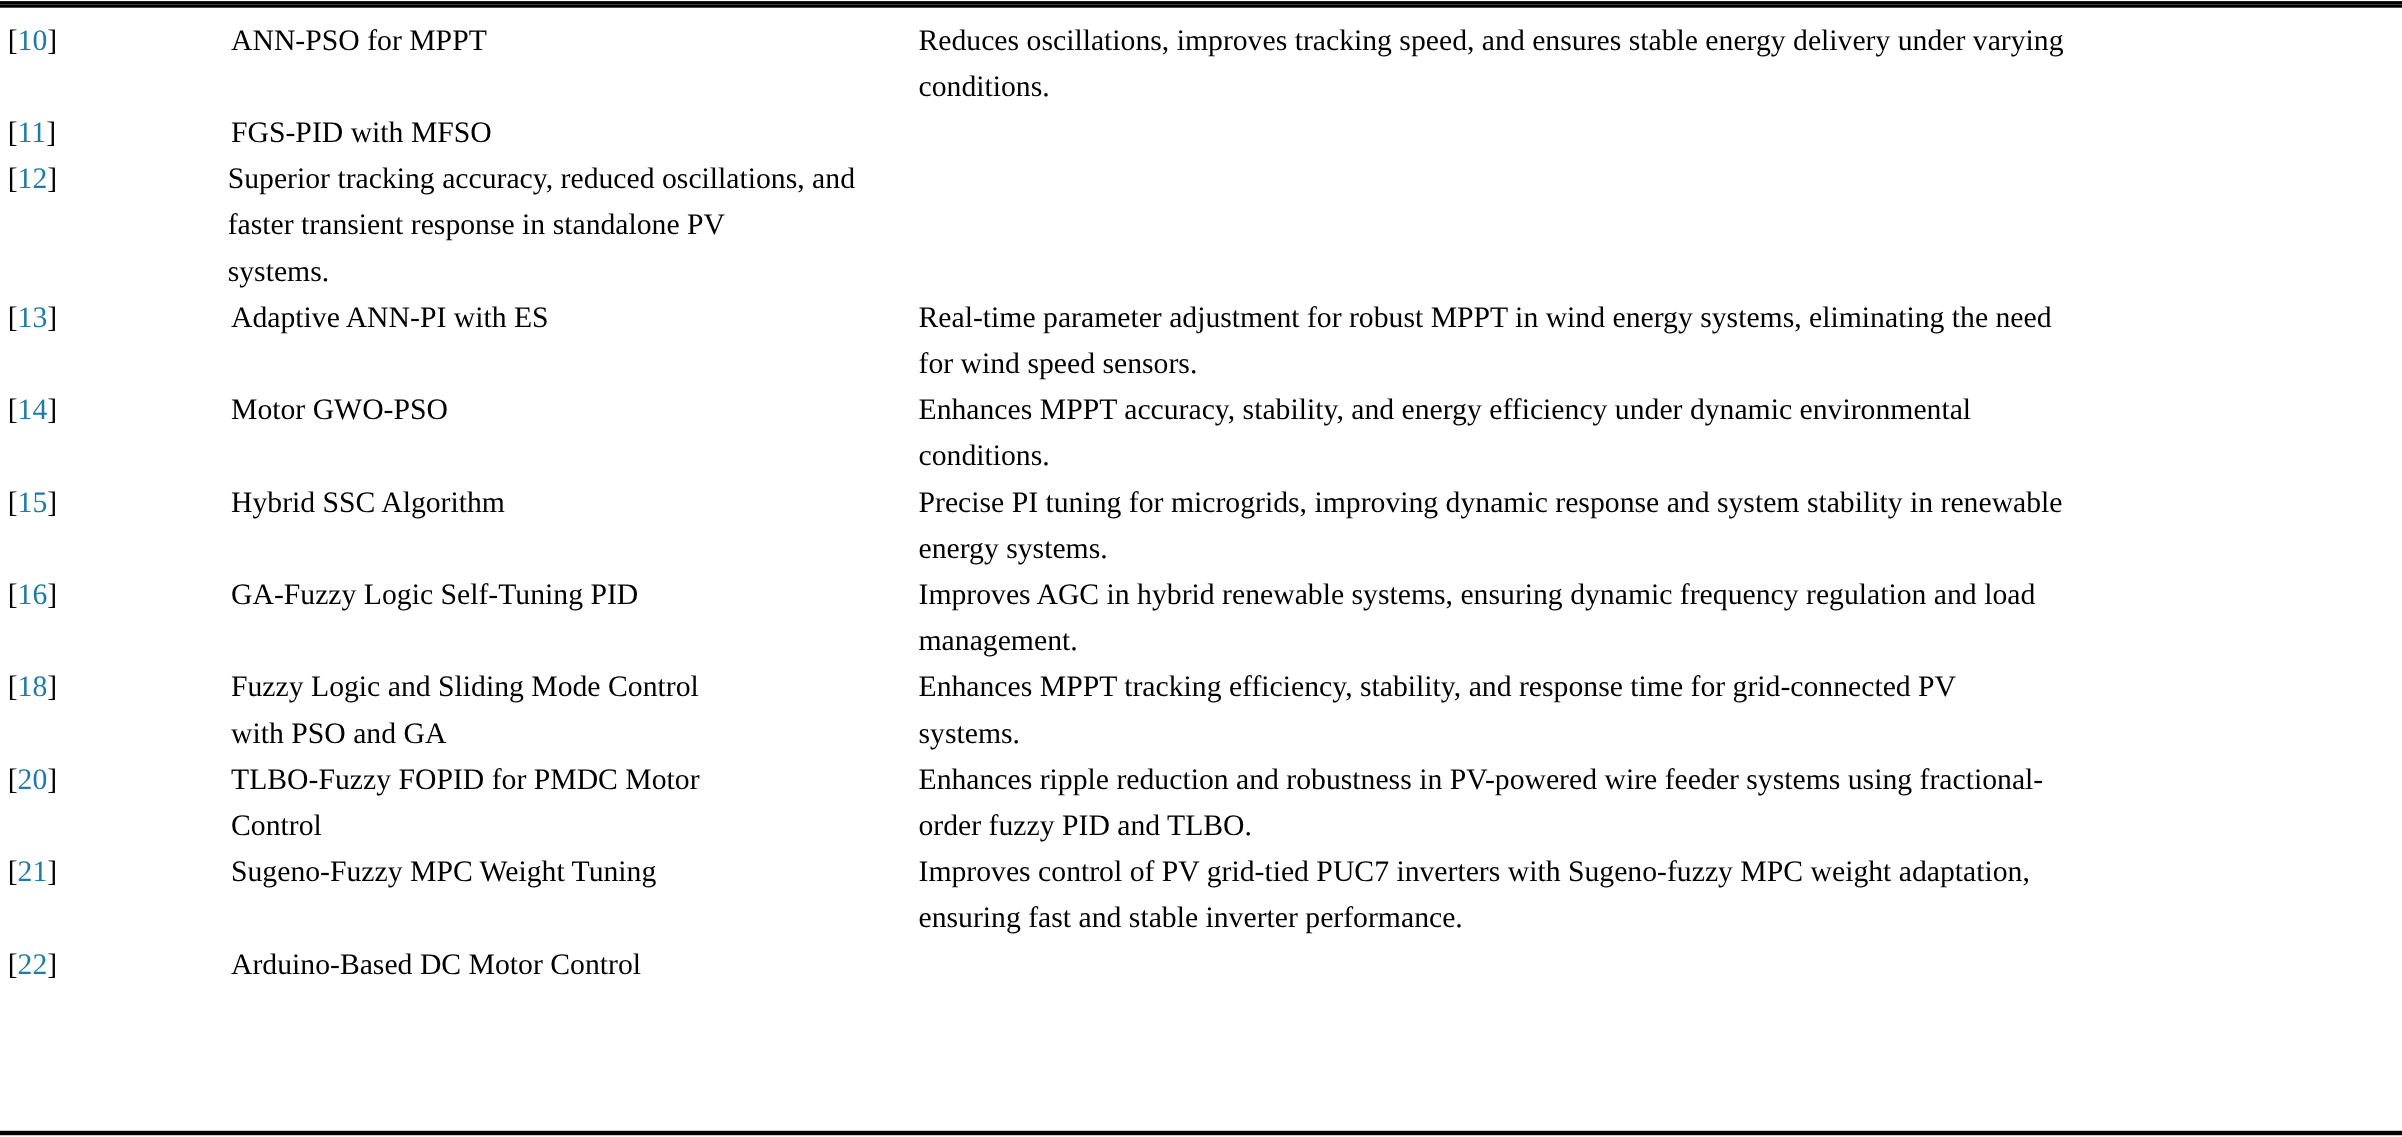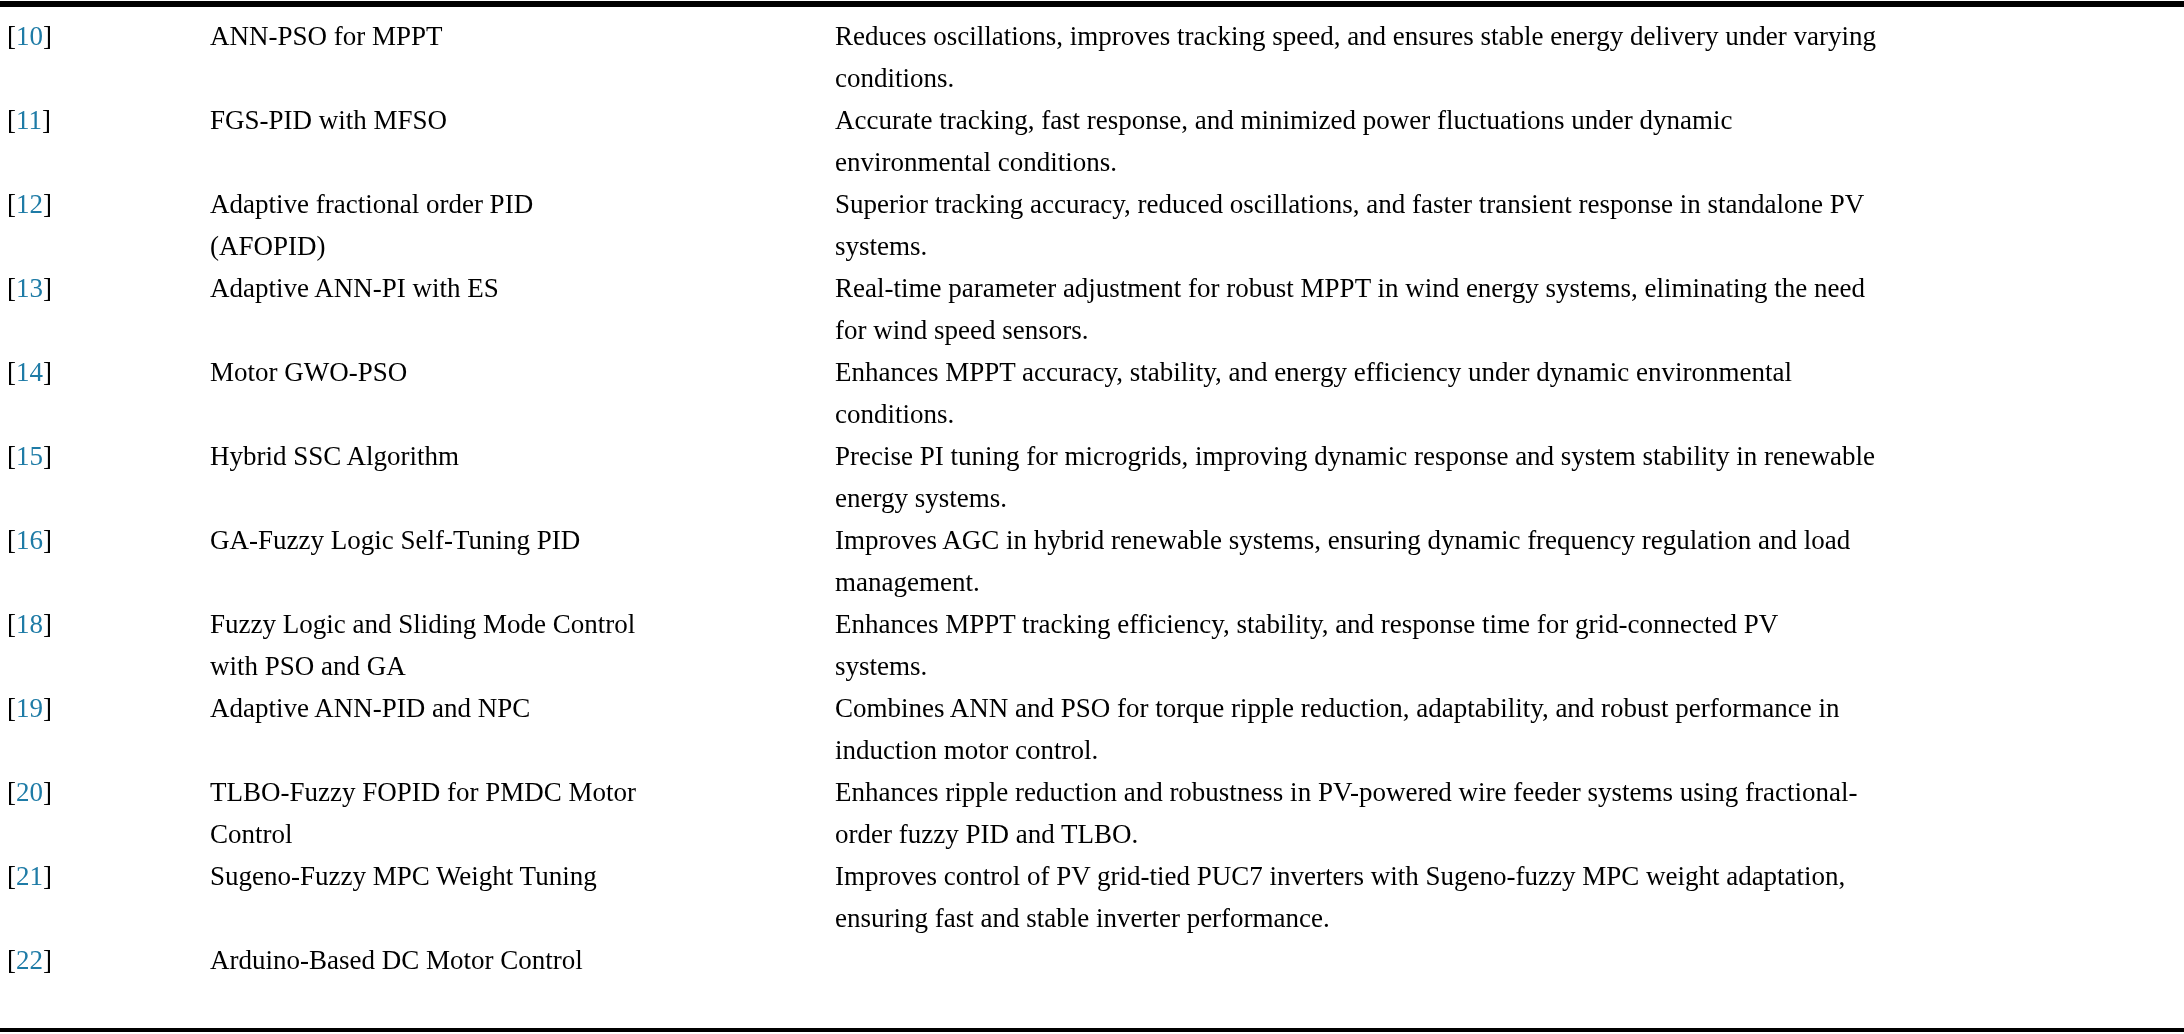--- a/index.html
+++ b/index.html
@@ -83,28 +83,24 @@
   <div class="row body-row">
     <div class="cell ref"><span class="bracket">[</span><a class="refnum">10</a><span class="bracket">]</span></div>
     <div class="cell method">ANN-PSO for MPPT</div>
     <div class="cell contrib">Reduces oscillations, improves tracking speed, and ensures stable energy delivery under varying
 conditions.</div>
   </div>
 
   <div class="row body-row">
     <div class="cell ref"><span class="bracket">[</span><a class="refnum">11</a><span class="bracket">]</span></div>
     <div class="cell method">FGS-PID with MFSO</div>
-    <div class="cell contrib">Accurate tracking, fast response, and minimized power fluctuations under dynamic
-environmental conditions.</div>
   </div>
 
   <div class="row body-row">
     <div class="cell ref"><span class="bracket">[</span><a class="refnum">12</a><span class="bracket">]</span></div>
-    <div class="cell method">Adaptive fractional order PID
-(AFOPID)</div>
     <div class="cell contrib">Superior tracking accuracy, reduced oscillations, and faster transient response in standalone PV
 systems.</div>
   </div>
 
   <div class="row body-row">
     <div class="cell ref"><span class="bracket">[</span><a class="refnum">13</a><span class="bracket">]</span></div>
     <div class="cell method">Adaptive ANN-PI with ES</div>
     <div class="cell contrib">Real-time parameter adjustment for robust MPPT in wind energy systems, eliminating the need
 for wind speed sensors.</div>
   </div>
@@ -131,26 +127,20 @@
   </div>
 
   <div class="row body-row">
     <div class="cell ref"><span class="bracket">[</span><a class="refnum">18</a><span class="bracket">]</span></div>
     <div class="cell method">Fuzzy Logic and Sliding Mode Control
 with PSO and GA</div>
     <div class="cell contrib">Enhances MPPT tracking efficiency, stability, and response time for grid-connected PV
 systems.</div>
   </div>
 
-  <div class="row body-row">
-    <div class="cell ref"><span class="bracket">[</span><a class="refnum">19</a><span class="bracket">]</span></div>
-    <div class="cell method">Adaptive ANN-PID and NPC</div>
-    <div class="cell contrib">Combines ANN and PSO for torque ripple reduction, adaptability, and robust performance in
-induction motor control.</div>
-  </div>
 
   <div class="row body-row">
     <div class="cell ref"><span class="bracket">[</span><a class="refnum">20</a><span class="bracket">]</span></div>
     <div class="cell method">TLBO-Fuzzy FOPID for PMDC Motor
 Control</div>
     <div class="cell contrib">Enhances ripple reduction and robustness in PV-powered wire feeder systems using fractional-
 order fuzzy PID and TLBO.</div>
   </div>
 
   <div class="row body-row">

